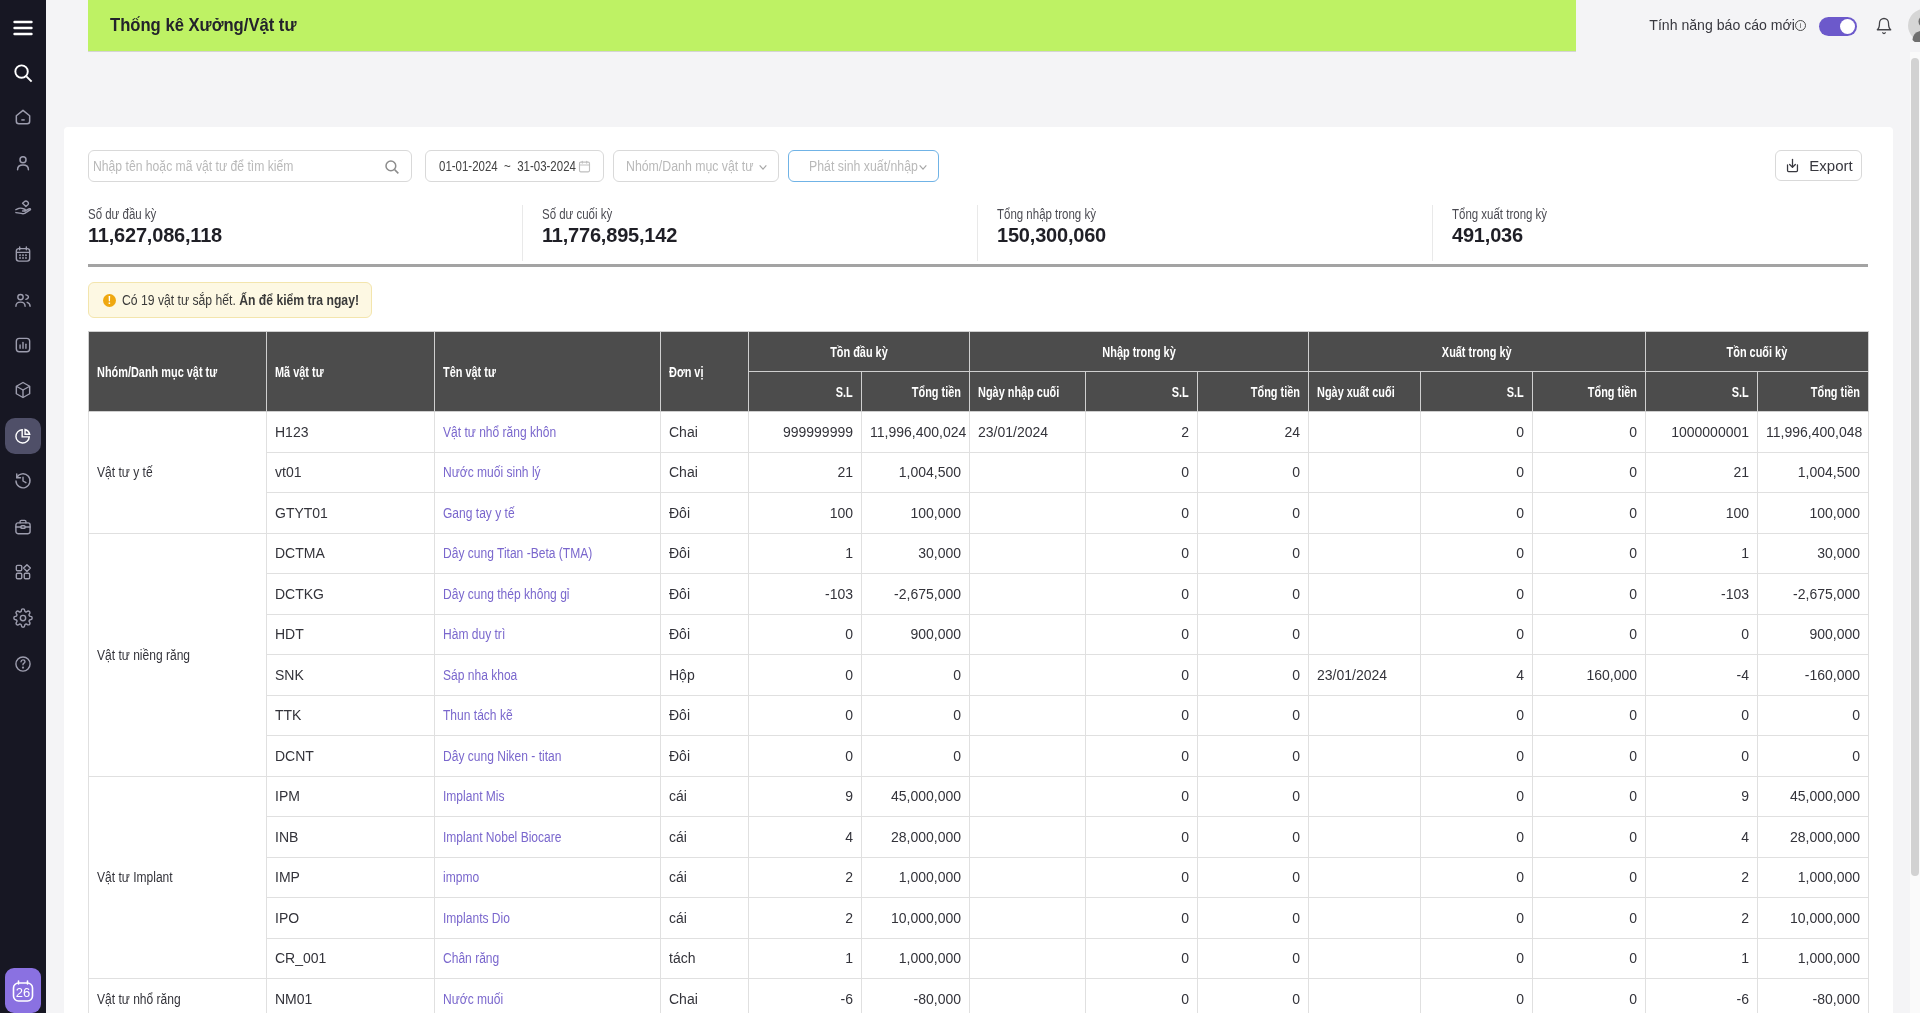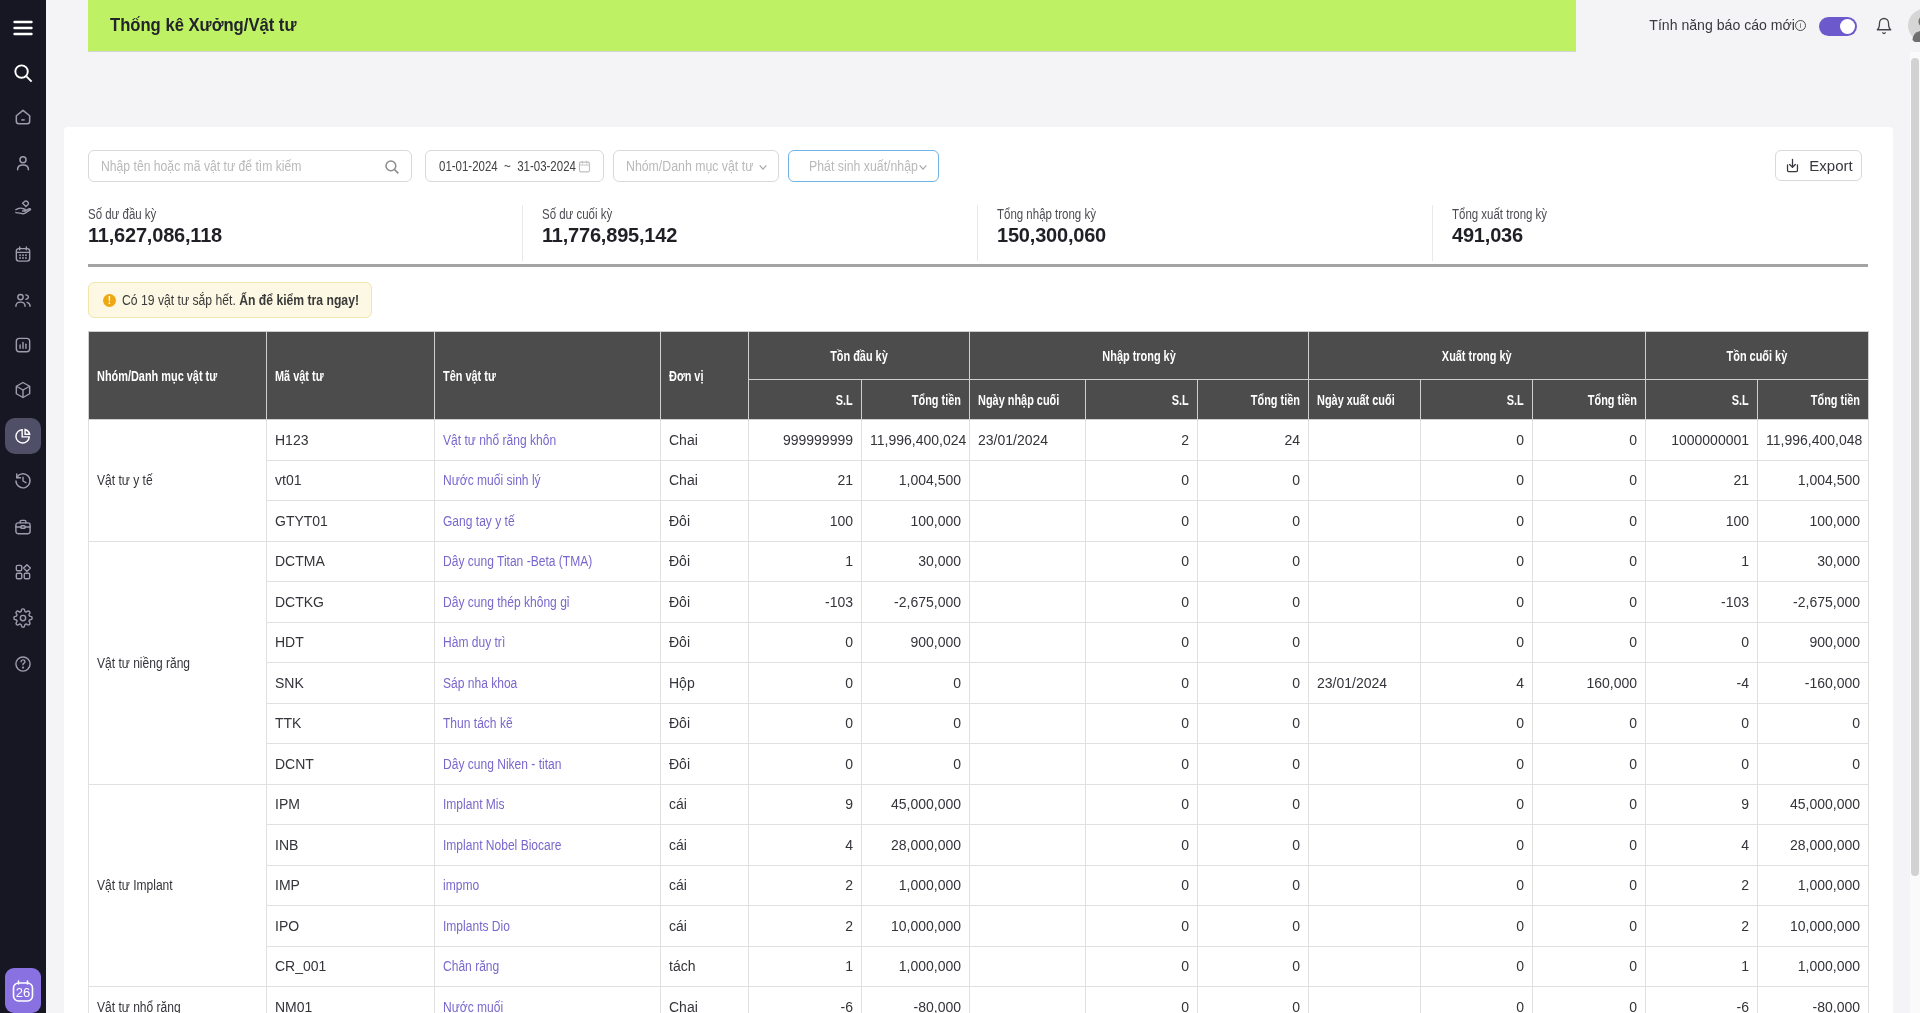--- a/index.html
+++ b/index.html
@@ -29,21 +29,21 @@
 .tab { position:absolute; top:0; height:46px; display:flex; align-items:center; font-size:15px; font-weight:bold; color:#3d3d44; transform-origin:left center; white-space:nowrap; }
 .tab.active { color:#6c59c8; }
 .inkbar { position:absolute; left:23px; top:43px; width:105px; height:3px; background:#6c59c8; border-radius:2px; }
 
 
 .card { position:absolute; left:64px; top:127px; width:1829px; height:900px; background:#fff; border-radius:4px; }
 
 
 .inp { position:absolute; top:23px; height:32px; border:1px solid #d9d9d9; border-radius:6px; background:#fff; font-size:14px; display:flex; align-items:center; }
 .ph { color:#b9b9b9; }
-.search-inp { left:24px; width:324px; padding-left:12px; }
+.search-inp { left:24px; width:324px; padding-left:4px; }
 .search-ic { position:absolute; right:10px; top:7px; color:#8c8c8c; }
 .date-inp { left:361px; width:179px; padding-left:13px; color:#434343; justify-content:flex-start; white-space:nowrap; }
 .sel1 { left:549px; width:166px; padding-left:12px; }
 .sel2 { left:724px; width:151px; padding-left:20px; border-color:#70b3e6; }
 .chev { position:absolute; right:10px; top:11px; width:10px; height:10px; color:#a6a6a6; }
 .export-btn { position:absolute; right:31px; top:23px; width:87px; height:31px; border:1px solid #d9d9d9; border-radius:6px; display:flex; align-items:center; justify-content:center; gap:8px; font-size:15px; color:#38383f; }
 
 
 .stats { position:absolute; left:24px; top:76px; width:1780px; height:64px; border-bottom:3px solid #a3a3a3; }
 .stat { position:absolute; top:0; }
@@ -52,21 +52,21 @@
 .stat-div { position:absolute; top:2px; width:1px; height:56px; background:#e9e9e9; }
 
 
 .banner { position:absolute; left:24px; top:155px; width:284px; height:36px; background:#fdf8e3; border:1px solid #f3e5ad; border-radius:6px; display:flex; align-items:center; padding:0 16px 0 14px; font-size:14px; color:#3a3a3a; }
 .warn-ic { width:13px; height:13px; border-radius:50%; background:#efa811; color:#fff; font-size:10px; font-weight:bold; display:inline-flex; align-items:center; justify-content:center; margin-right:6px; flex-shrink:0; }
 
 
 table.grid { position:absolute; left:24px; top:204px; width:1780px; border-collapse:collapse; table-layout:fixed; font-size:14px; }
 table.grid th, table.grid td { border:1px solid #e0e0e0; padding:0 8px; overflow:hidden; white-space:nowrap; }
 table.grid thead th { background:#4c4c4c; color:#fff; font-weight:bold; border-color:#cfcfcf; text-align:left; }
-table.grid thead tr.gh th { height:48px; }
+table.grid thead tr.gh th { height:40px; }
 table.grid thead tr.sh th { height:40px; }
 table.grid thead th.ctr { text-align:center; }
 table.grid thead th.r { text-align:right;padding-left:28px; }
 table.grid td { height:40.5px; color:#33333a; background:#fff; }
 table.grid td.r { text-align:right; }
 table.grid td a { color:#7a67cd; text-decoration:none; }
 table.grid td.grp { vertical-align:middle; }
 .hx { display:inline-block; transform:scaleX(0.78); transform-origin:left center; white-space:nowrap; }
 th.r .hx { transform-origin:right center; }
 th.ctr .hx { transform-origin:center center; }

